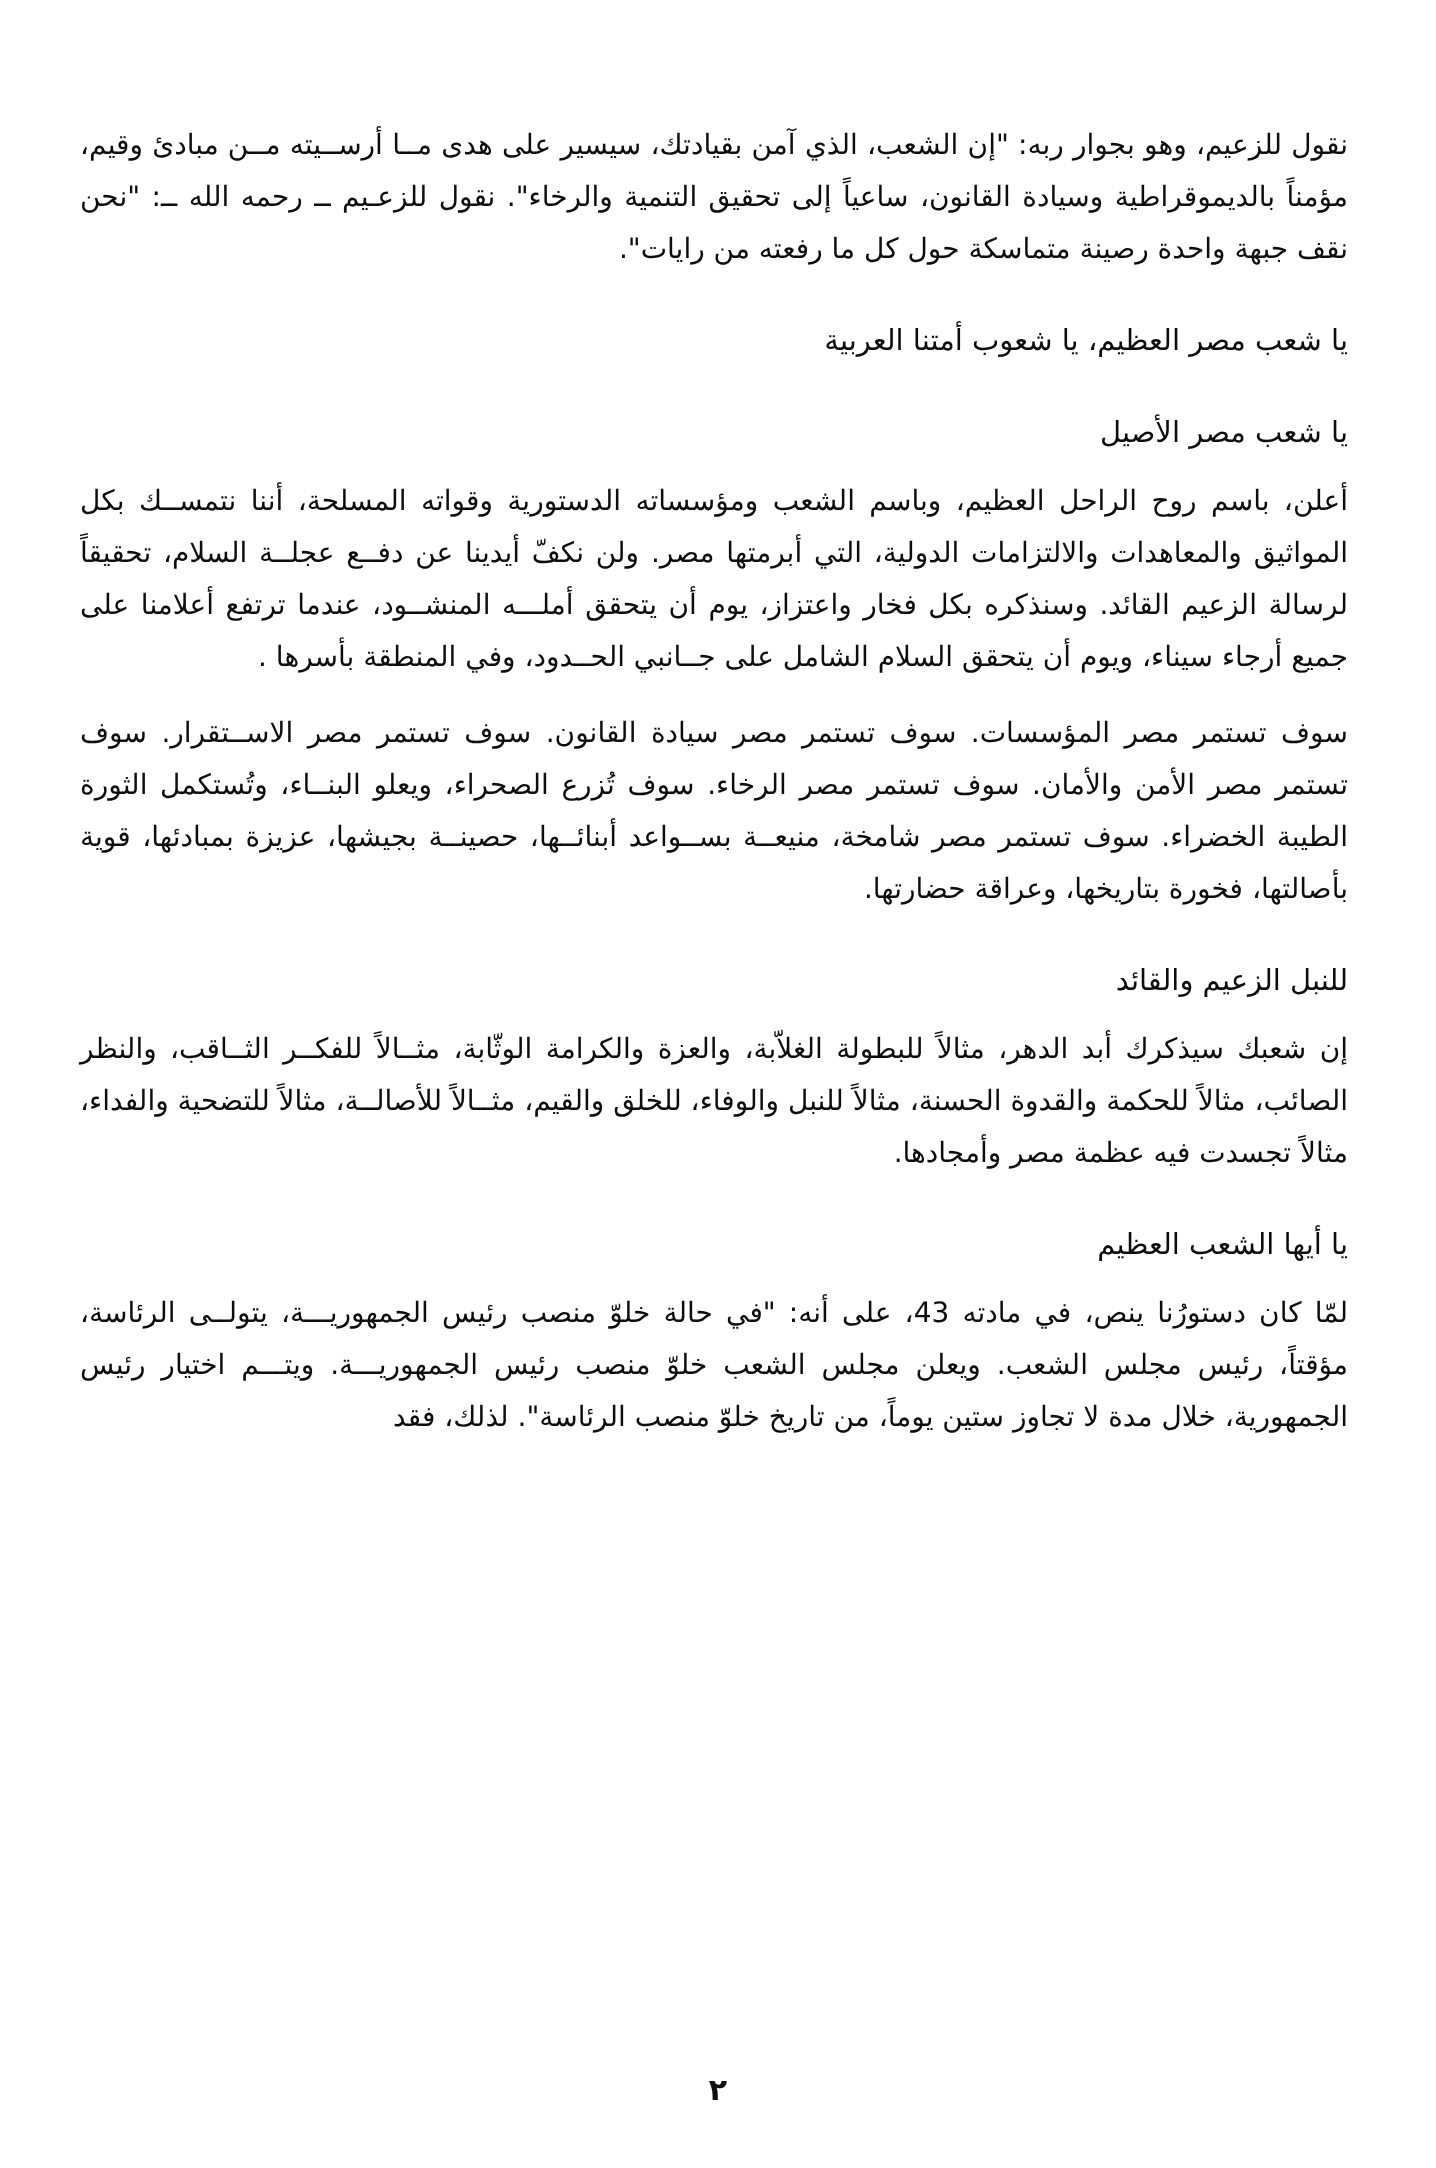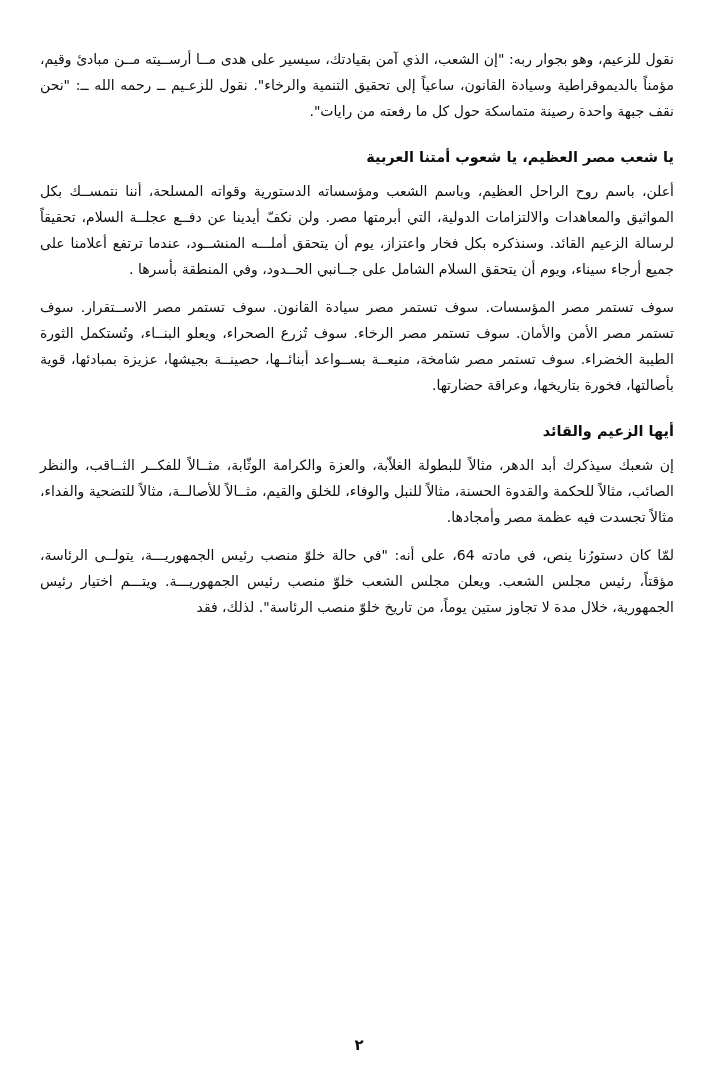--- a/index.html
+++ b/index.html
@@ -9,34 +9,34 @@
     }
     .page {
       position: relative;
       width: 718px;
       height: 1084px;
       background: #ffffff;
       box-sizing: border-box;
       direction: rtl;
       font-family: "DejaVu Sans", "Liberation Sans", sans-serif;
       color: #0d0d0d;
-      padding: 46px 44px 0 40px;
+      padding: 60px 44px 0 40px;
       overflow: hidden;
     }
     .para {
       font-size: 14px;
       line-height: 26px;
       text-align: justify;
       margin: 0 0 12px 0;
       font-weight: normal;
     }
     .heading {
       font-size: 14.5px;
       line-height: 26px;
-      font-weight: bold;
+      font-weight: normal;
       margin: 20px 0 8px 0;
       text-align: right;
     }
     .page-number {
       position: absolute;
       bottom: 30px;
       left: 0;
       right: 0;
       text-align: center;
       font-size: 15px;
@@ -47,28 +47,30 @@
 </head>
 <body>
 
 <div class="page">
 
   <p class="para">نقول للزعيم، وهو بجوار ربه: "إن الشعب، الذي آمن بقيادتك، سيسير على هدى مــا أرســيته مــن مبادئ وقيم، مؤمناً بالديموقراطية وسيادة القانون، ساعياً إلى تحقيق التنمية والرخاء". نقول للزعـيم ــ رحمه الله ــ: "نحن نقف جبهة واحدة رصينة متماسكة حول كل ما رفعته من رايات".</p>
 
   <h3 class="heading">يا شعب مصر العظيم، يا شعوب أمتنا العربية</h3>
 
 
+  <h3 class="heading">يا شعب مصر الأصيل</h3>
 
   <p class="para">أعلن، باسم روح الراحل العظيم، وباسم الشعب ومؤسساته الدستورية وقواته المسلحة، أننا نتمســك بكل المواثيق والمعاهدات والالتزامات الدولية، التي أبرمتها مصر. ولن نكفّ أيدينا عن دفــع عجلــة السلام، تحقيقاً لرسالة الزعيم القائد. وسنذكره بكل فخار واعتزاز، يوم أن يتحقق أملـــه المنشــود، عندما ترتفع أعلامنا على جميع أرجاء سيناء، ويوم أن يتحقق السلام الشامل على جــانبي الحــدود، وفي المنطقة بأسرها .</p>
 
 
   <p class="para">سوف تستمر مصر المؤسسات. سوف تستمر مصر سيادة القانون. سوف تستمر مصر الاســتقرار. سوف تستمر مصر الأمن والأمان. سوف تستمر مصر الرخاء. سوف تُزرع الصحراء، ويعلو البنــاء، وتُستكمل الثورة الطيبة الخضراء. سوف تستمر مصر شامخة، منيعــة بســواعد أبنائــها، حصينــة بجيشها، عزيزة بمبادئها، قوية بأصالتها، فخورة بتاريخها، وعراقة حضارتها.</p>
 
-  <h3 class="heading">أيها الزعيم والقائد</h3>
+  <h3 class="heading">للنبل الزعيم والقائد</h3>
 
   <p class="para">إن شعبك سيذكرك أبد الدهر، مثالاً للبطولة الغلاّبة، والعزة والكرامة الوثّابة، مثــالاً للفكــر الثــاقب، والنظر الصائب، مثالاً للحكمة والقدوة الحسنة، مثالاً للنبل والوفاء، للخلق والقيم، مثــالاً للأصالــة، مثالاً للتضحية والفداء، مثالاً تجسدت فيه عظمة مصر وأمجادها.</p>
 
+  <h3 class="heading">يا أيها الشعب العظيم</h3>
 
-  <p class="para">لمّا كان دستورُنا ينص، في مادته 64، على أنه: "في حالة خلوّ منصب رئيس الجمهوريـــة، يتولــى الرئاسة، مؤقتاً، رئيس مجلس الشعب. ويعلن مجلس الشعب خلوّ منصب رئيس الجمهوريـــة. ويتـــم اختيار رئيس الجمهورية، خلال مدة لا تجاوز ستين يوماً، من تاريخ خلوّ منصب الرئاسة". لذلك، فقد</p>
+  <p class="para">لمّا كان دستورُنا ينص، في مادته 43، على أنه: "في حالة خلوّ منصب رئيس الجمهوريـــة، يتولــى الرئاسة، مؤقتاً، رئيس مجلس الشعب. ويعلن مجلس الشعب خلوّ منصب رئيس الجمهوريـــة. ويتـــم اختيار رئيس الجمهورية، خلال مدة لا تجاوز ستين يوماً، من تاريخ خلوّ منصب الرئاسة". لذلك، فقد</p>
 
   <div class="page-number">٢</div>
 
 </div>
 
 </body></html>

